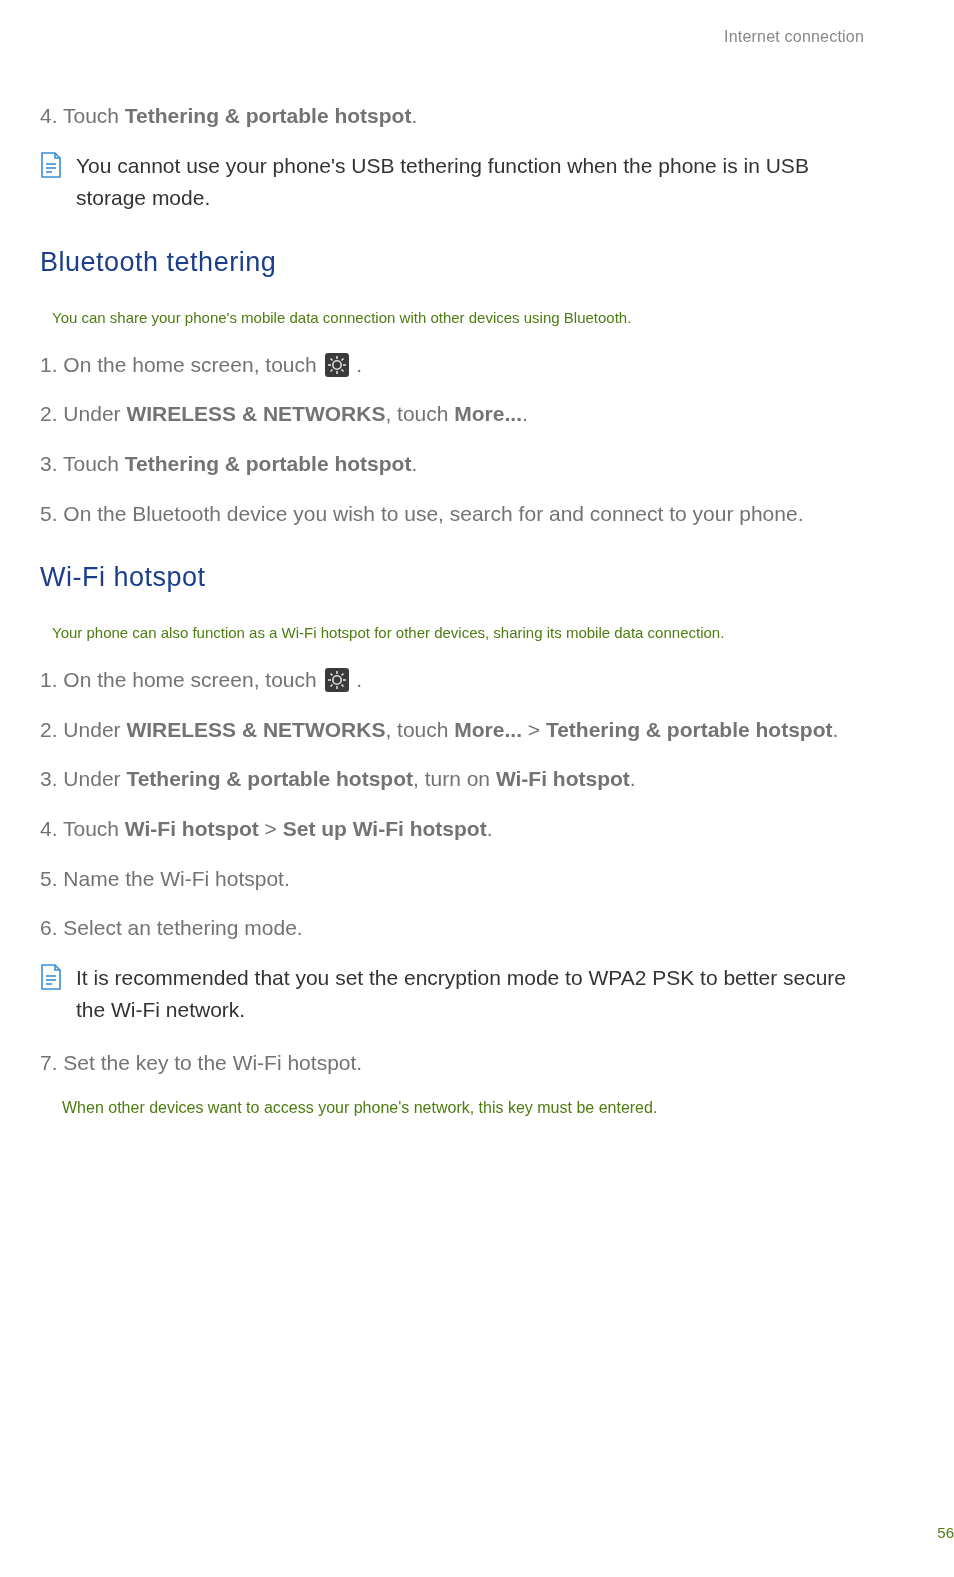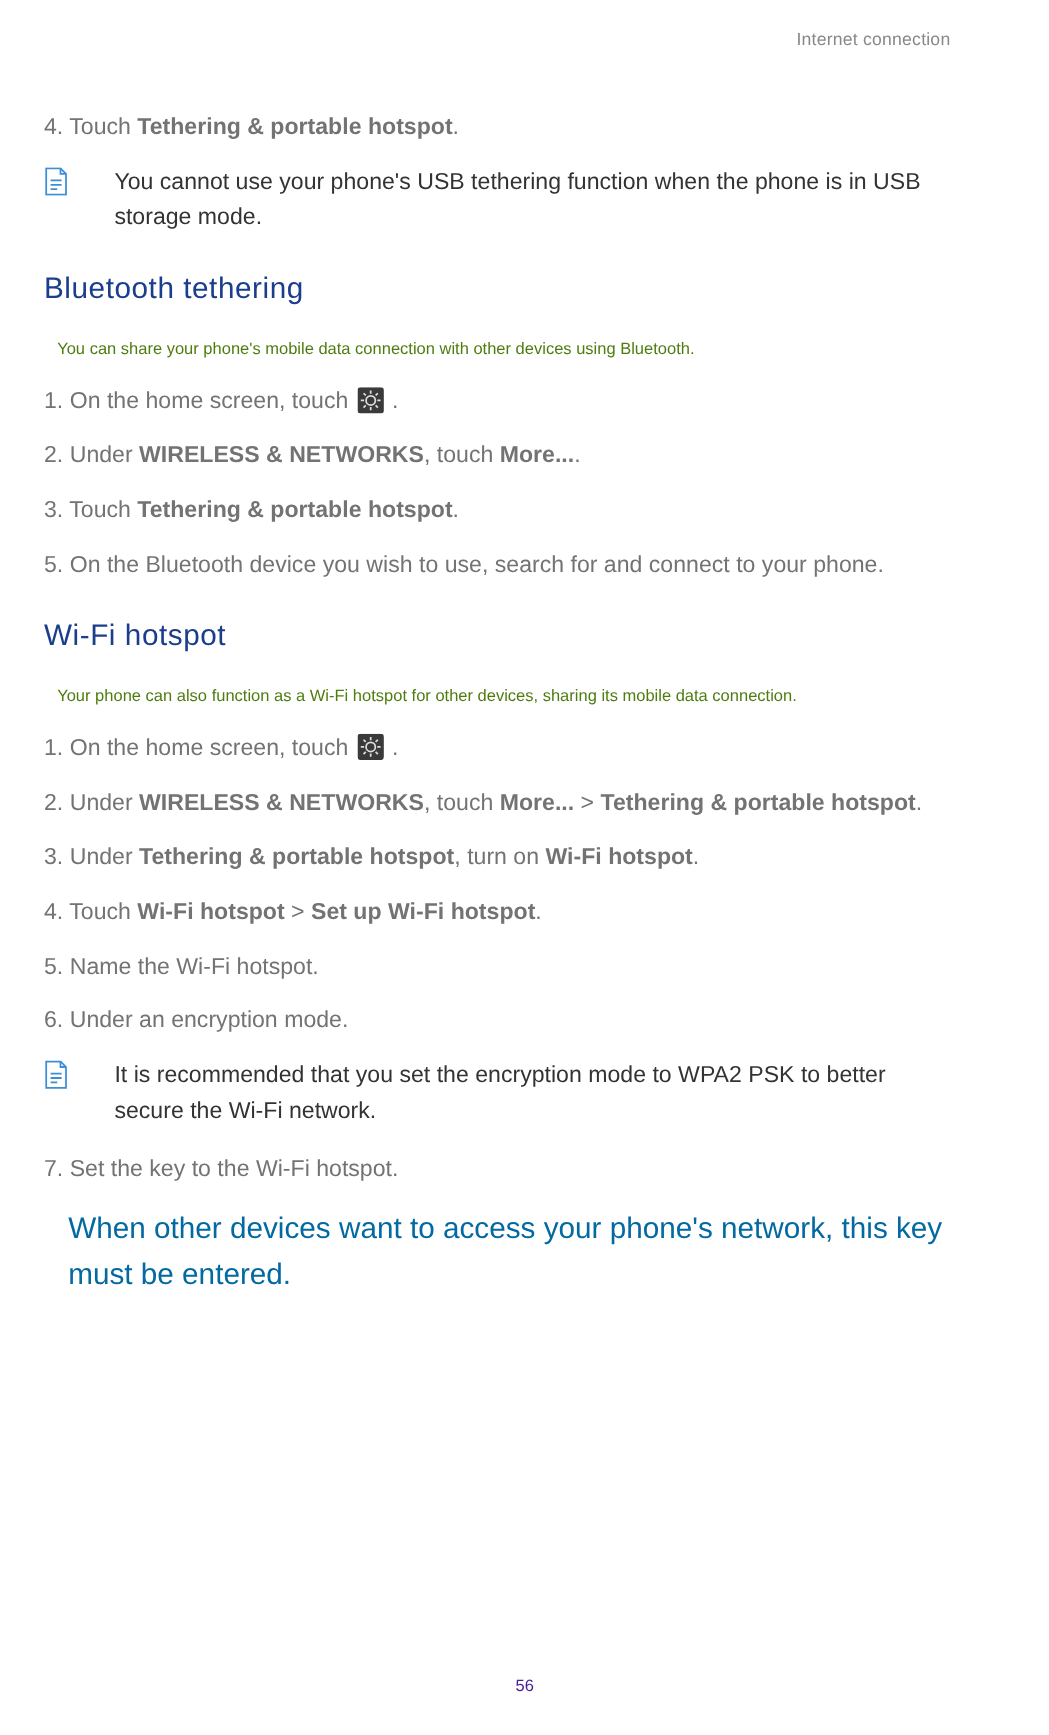--- a/index.html
+++ b/index.html
@@ -38,35 +38,34 @@
     font-weight: 400;
     letter-spacing: 0.5px;
   }
   .step {
     font-size: 21px;
     line-height: 1.55;
     color: #737373;
     margin: 0 0 17px 0;
   }
   .step-sub {
-    font-size: 27px;
-    line-height: 1.55;
-    color: #0369a1;
+    font-size: 16px;
+    line-height: 1.55;
+    color: #4d7c0f;
     margin: 0 0 20px 0;
     padding-left: 22px;
   }
   .hanging {
     padding-left: 22px;
     text-indent: -22px;
   }
   .note-row {
     display: flex;
     align-items: flex-start;
     margin: 2px 0 20px 0;
-    gap: 28px;
   }
   .note-icon-wrap {
     flex: 0 0 auto;
     width: 36px;
     padding-top: 2px;
   }
   .note-icon {
     width: 22px;
     height: 26px;
     display: block;
@@ -82,23 +81,23 @@
     width: 24px;
     height: 24px;
     vertical-align: -5px;
     margin: 0 2px;
   }
   .page-number {
     position: absolute;
     bottom: 36px;
     width: 100%;
     left: 0;
-    text-align: center;
+    text-align: right;
     font-size: 15px;
-    color: #4c1d95;
+    color: #4d7c0f;
   }
 </style>
 </head>
 <body>
 
 <div class="page">
 
   <div class="running-head">Internet connection</div>
 
   <p class="step">
@@ -188,21 +187,21 @@
 
   <p class="step">
     <span>4. </span><span>Touch </span><span class="bold">Wi-Fi hotspot</span><span> &gt; </span><span class="bold">Set up Wi-Fi hotspot</span><span>.</span>
   </p>
 
   <p class="step">
     <span>5. </span><span>Name the Wi-Fi hotspot.</span>
   </p>
 
   <p class="step">
-    <span>6. </span><span>Under an encryption mode.</span>
+    <span>6. </span><span>Select an tethering mode.</span>
   </p>
 
   <div class="note-row">
     <div class="note-icon-wrap">
       <svg class="note-icon" viewBox="0 0 22 26">
         <path d="M2 1 H15 L20 6 V25 H2 Z" fill="#fff" stroke="#3b8fd6" stroke-width="1.6"></path>
         <path d="M15 1 V6 H20" fill="none" stroke="#3b8fd6" stroke-width="1.6"></path>
         <line x1="6" y1="12" x2="16" y2="12" stroke="#3b8fd6" stroke-width="1.6"></line>
         <line x1="6" y1="16" x2="16" y2="16" stroke="#3b8fd6" stroke-width="1.6"></line>
         <line x1="6" y1="20" x2="12" y2="20" stroke="#3b8fd6" stroke-width="1.6"></line>

